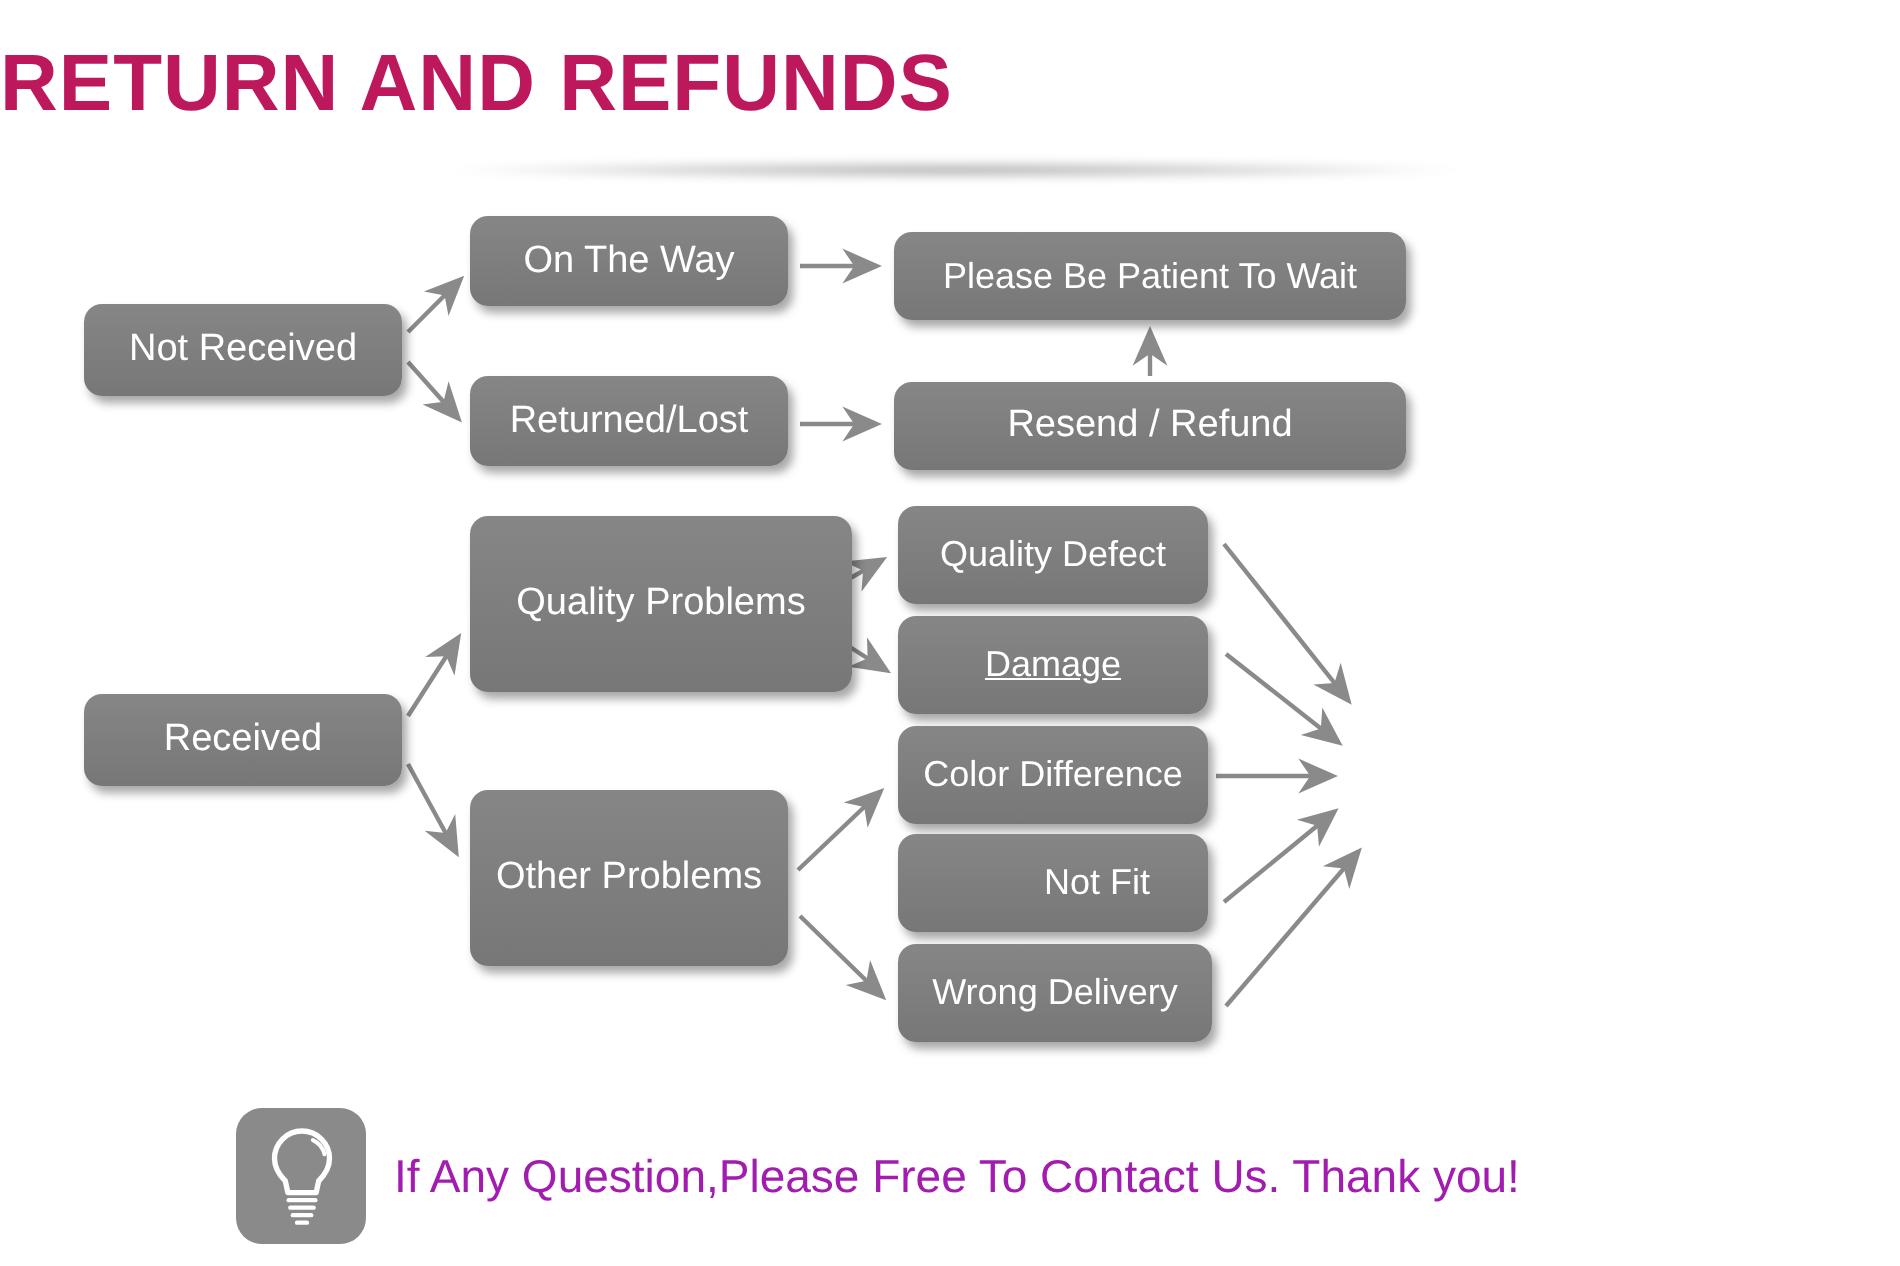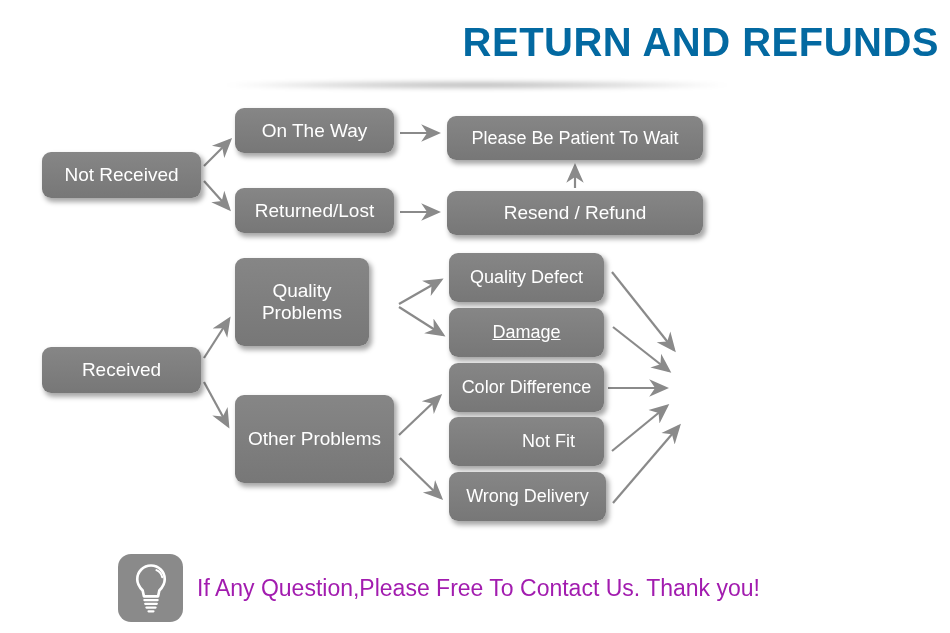--- a/index.html
+++ b/index.html
@@ -1,43 +1,43 @@
 <!DOCTYPE html>
 <html><head>
 <meta charset="utf-8">
 <style>
   html,body { margin:0; padding:0; background:#ffffff; }
   .canvas {
     position:relative; width:950px; height:633px; background:#ffffff;
     font-family:"Liberation Sans", sans-serif; overflow:hidden;
   }
   .title {
-    position:absolute; left:0; top:20px; width:892px; text-align:right;
-    font-size:40px; font-weight:600; letter-spacing:0.5px; color:#0369a1;margin-left:47px;
+    position:absolute; left:0; top:20px; width:892px; text-align:left;
+    font-size:40px; font-weight:600; letter-spacing:0.5px; color:#be185d;
   }
   .title-shadow {
     position:absolute; left:208px; top:80px; width:538px; height:10px;
     background:radial-gradient(ellipse 50% 50% at 50% 50%,
       rgba(0,0,0,0.30), rgba(0,0,0,0.12) 62%, rgba(0,0,0,0) 95%);
     filter:blur(2px); border-radius:50%;
   }
   .node {
     position:absolute; display:flex; align-items:center; justify-content:center;
     background:linear-gradient(180deg,#868686,#777777); color:#ffffff;
     border-radius:9px; box-shadow:2.5px 3.5px 5px rgba(0,0,0,0.35);
     font-size:18px; text-align:center; line-height:1.15; padding:0 4px;
     box-sizing:border-box;
   }
   .n-not-received          { left:42px;  top:152px; width:159px; height:46px; font-size:19px; }
   .n-on-the-way            { left:235px; top:108px; width:159px; height:45px; font-size:19px; }
   .n-returned-lost         { left:235px; top:188px; width:159px; height:45px; font-size:19px; }
   .n-please-wait           { left:447px; top:116px; width:256px; height:44px; }
   .n-resend-refund         { left:447px; top:191px; width:256px; height:44px; font-size:19px; }
   .n-received              { left:42px;  top:347px; width:159px; height:46px; font-size:19px; }
-  .n-quality-problems      { left:235px; top:258px; width:134px; height:88px; font-size:19px; }
+  .n-quality-problems      { left:235px; top:258px; width:191px; height:88px; font-size:19px; }
   .n-other-problems        { left:235px; top:395px; width:159px; height:88px; font-size:19px; }
   .n-quality-defect        { left:449px; top:253px; width:155px; height:49px; }
   .n-damage                { left:449px; top:308px; width:155px; height:49px;text-decoration:underline; }
   .n-color-difference      { left:449px; top:363px; width:155px; height:49px; }
   .n-not-fit               { left:449px; top:417px; width:155px; height:49px;padding-left:48px; }
   .n-wrong-delivery        { left:449px; top:472px; width:157px; height:49px; }
   .n-resend-refund-discount{ left:673px; top:366px; width:255px; height:44px; }
   .arrows { position:absolute; left:0; top:0; }
   .arrows line { stroke:#8a8a8a; stroke-width:2.2; }
   .footer-icon {

